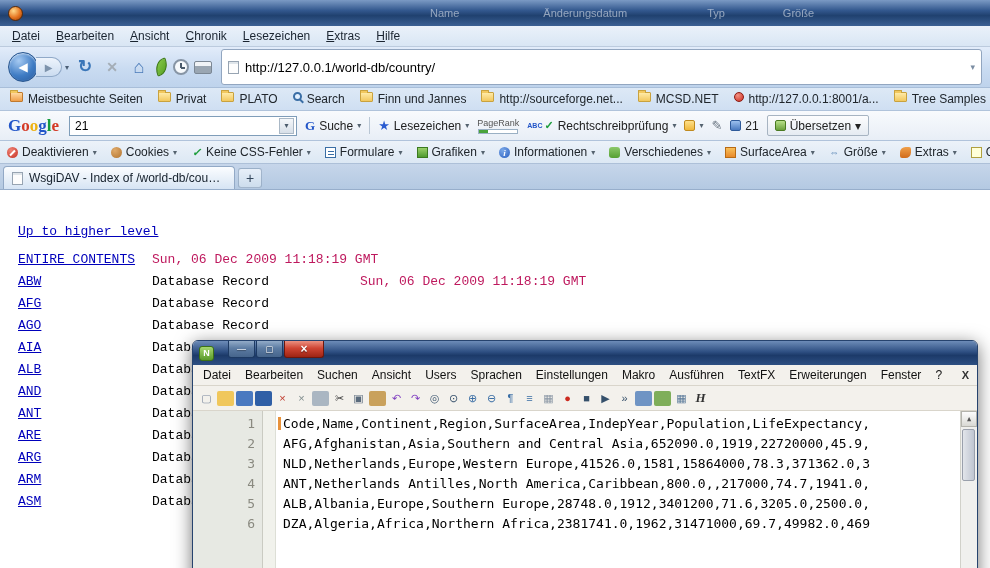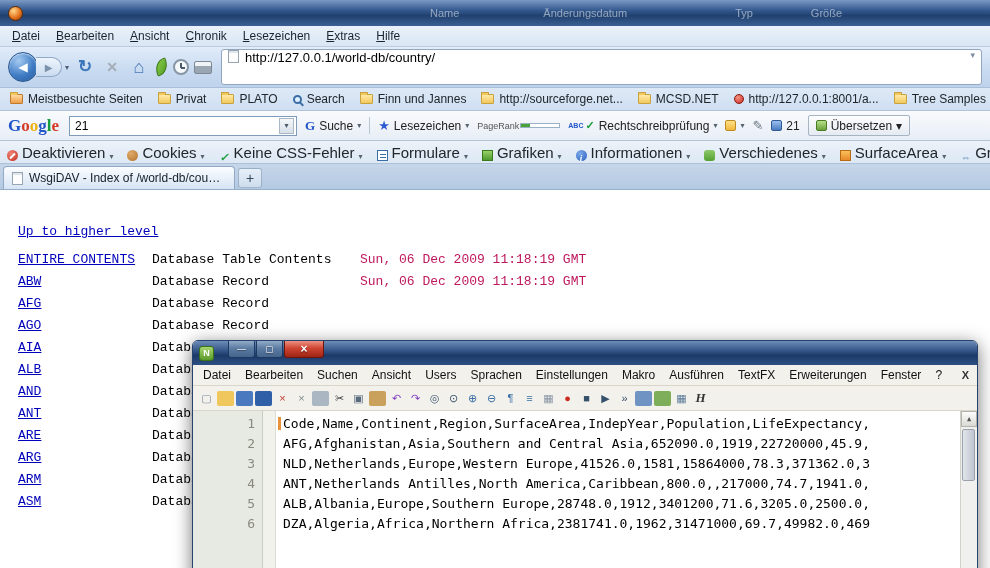--- a/index.html
+++ b/index.html
@@ -9,21 +9,21 @@
 
   
   .ff-titlebar{position:relative;height:26px;display:flex;align-items:center;padding:0 8px;
     background:linear-gradient(180deg,#7b9ac4 0%,#33588e 40%,#20416f 60%,#3b6094 100%);}
   .ff-logo{width:15px;height:15px;border-radius:50%;margin-right:6px;flex:none;
     background:radial-gradient(circle at 35% 30%,#ffd98a,#e5731f 55%,#8c3a08);border:1px solid #5a2a06}
   .ff-title{color:#fff;font-size:12px;text-shadow:0 1px 2px rgba(0,0,0,.6);white-space:nowrap}
   .ghost{position:absolute;left:430px;top:7px;display:flex}
   .ghost-col{color:rgba(255,255,255,.5);font-size:11px;white-space:nowrap}
   .ghost-col:nth-child(2){margin-left:84px}
-  .ghost-col:nth-child(3){margin-left:108px}
+  .ghost-col:nth-child(3){margin-left:80px}
   .ghost-col:nth-child(4){margin-left:58px}
 
   
   .ff-menubar{height:21px;display:flex;align-items:center;padding:0 4px;
     background:linear-gradient(#eaf1fa,#d9e6f4);border-bottom:1px solid #bccbde}
   .menu-item{display:inline-block;font-size:12px;color:#1a2430;padding:2px 8px;cursor:default}
   .menu-item::first-letter{text-decoration:underline}
 
   
   .ff-navbar{height:41px;display:flex;align-items:center;gap:5px;padding:0 8px;
@@ -39,31 +39,31 @@
   .reload{color:#3a76b8;font-weight:bold}
   .stopx{color:#a4adb6;font-size:14px;font-weight:bold}
   .home{color:#4a7ab8;font-size:18px}
   .feather{width:13px;height:16px;background:linear-gradient(135deg,#8fd050,#4f9a1e);
     border-radius:85% 10% 85% 10%;transform:rotate(-18deg);border:1px solid #3d7a14}
   .clock{position:relative;width:16px;height:16px;border-radius:50%;border:2px solid #8795a5;background:#f6f9fc}
   .clock::before{content:"";position:absolute;left:5px;top:2px;width:2px;height:5px;background:#4a5a6b}
   .clock::after{content:"";position:absolute;left:6px;top:6px;width:4px;height:2px;background:#4a5a6b}
   .printer{width:18px;height:13px;border:1px solid #7b8794;border-radius:2px;
     background:linear-gradient(#f0f3f6 0 32%,#9aa6b2 32% 100%)}
-  .url-bar{flex:1;height:36px;display:flex;align-items:flex-start;background:#fff;
-    border:1px solid #92a6c0;border-radius:3px;padding:0 6px;margin-left:4px}
+  .url-bar{flex:1;height:36px;display:flex;align-items:center;background:#fff;
+    border:1px solid #92a6c0;border-radius:3px;padding:16px 6px;margin-left:4px}
   .page-ico{width:11px;height:13px;background:#fdfdfd;border:1px solid #97a4b2;flex:none;
     box-shadow:inset 0 2px 0 #dfe5ea}
   .url-text{font-size:13px;color:#000;margin-left:6px;white-space:nowrap}
   .url-drop{margin-left:auto;color:#7b8da3;font-size:9px}
 
   
   .ff-bmbar{height:23px;display:flex;align-items:center;gap:15px;padding:0 10px;white-space:nowrap;overflow:hidden;
     background:linear-gradient(#dde9f6,#cfdff2);border-bottom:1px solid #b0c3db}
-  .bm-item{display:inline-flex;align-items:center;font-size:12px;color:#20262c;cursor:default}
+  .bm-item{display:inline-flex;font-size:12px;color:#20262c;cursor:default}
   .bm-icon{display:inline-block;width:13px;height:10px;margin-right:5px;position:relative;flex:none}
   [data-icon="folder"] .bm-icon,[data-icon="smart-folder"] .bm-icon{
     background:linear-gradient(#ffeaa6,#f2c85e);border:1px solid #c9a23e;border-radius:1px}
   [data-icon="folder"] .bm-icon::before,[data-icon="smart-folder"] .bm-icon::before{
     content:"";position:absolute;top:-3px;left:-1px;width:6px;height:2px;background:#f2c85e;
     border:1px solid #c9a23e;border-bottom:none;border-radius:1px 1px 0 0}
   [data-icon="smart-folder"] .bm-icon{background:linear-gradient(#ffd9a0,#ef9f4a);border-color:#c07a2e}
   [data-icon="search"] .bm-icon{width:9px;height:9px;border:2px solid #3a6ea5;border-radius:50%;background:#e2f0ff}
   [data-icon="search"] .bm-icon::after{content:"";position:absolute;right:-4px;bottom:-3px;width:5px;height:2px;
     background:#3a6ea5;transform:rotate(45deg)}
@@ -75,39 +75,39 @@
     background:linear-gradient(#f8fafd,#e8eef6);border-bottom:1px solid #b0c3db}
   .g-logo{font-family:"Liberation Serif",serif;font-weight:bold;font-size:17px;letter-spacing:0;margin-right:2px}
   .g-search{width:228px;height:20px;background:#fff;border:1px solid #7f9db9;display:flex;align-items:center;padding:0 2px 0 5px}
   .g-search-text{flex:1;font-size:12px;color:#000}
   .g-search-drop{width:15px;height:16px;display:flex;align-items:center;justify-content:center;font-size:8px;color:#4a5a6b;
     background:linear-gradient(#f4f7fa,#d7dfe8);border:1px solid #aab8c6}
   .g-item{display:inline-flex;align-items:center;gap:4px;font-size:12px;color:#222;cursor:default}
   .g-item .dd{font-size:8px;color:#54626f}
   .g-ico-g{font-family:"Liberation Serif",serif;font-weight:bold;color:#2255c8;font-size:13px}
   .g-star{color:#2a5bd0;font-size:13px}
-  .g-pr{display:flex;flex-direction:row;align-items:center;gap:1px}
+  .g-pr{display:flex;flex-direction:column;align-items:center;gap:1px}
   .g-pr-label{font-size:9px;color:#555}
   .g-pr-bar{width:40px;height:5px;border:1px solid #9ab0c4;background:#fff}
   .g-pr-fill{width:9px;height:100%;background:#49a33a}
   .g-abc{font-size:7px;font-weight:bold;color:#2255c8;letter-spacing:0}
   .g-check{color:#1f9e3e;font-weight:bold;font-size:11px;margin-left:-2px}
   .g-sq{width:11px;height:11px;border-radius:2px;display:inline-block}
   .g-sq.autofill{background:linear-gradient(#ffe08a,#f0b83c);border:1px solid #c08a1e}
   .g-sq.counter{background:linear-gradient(#9cc0ee,#4a7ac0);border:1px solid #2e5a9a}
   .g-sq.translate{background:linear-gradient(#b8e08a,#6aa03c);border:1px solid #4a7a22}
   .g-pencil{color:#6a7682;font-size:13px}
   .g-btnbox{display:inline-flex;align-items:center;gap:4px;height:21px;padding:0 7px;border:1px solid #a7b4c2;
     border-radius:2px;background:linear-gradient(#fdfdfe,#e5ebf2);font-size:12px;color:#222}
   .vsep{width:1px;height:17px;background:#b9c6d4}
 
   
   .ff-wdbar{height:23px;display:flex;align-items:center;gap:14px;padding:0 7px;white-space:nowrap;overflow:hidden;
     background:linear-gradient(#ecf2f9,#dce8f4);border-bottom:1px solid #adc0d8}
-  .wd-item{display:inline-flex;align-items:flex-end;font-size:15px;color:#20262c;flex:none;cursor:default}
+  .wd-item{display:inline-flex;align-items:center;font-size:12px;color:#20262c;flex:none;cursor:default}
   .wd-item::after{content:"▾";font-size:8px;color:#55636f;margin-left:4px}
   .wd-icon{display:inline-block;width:11px;height:11px;margin-right:4px;position:relative;flex:none;
     line-height:11px;text-align:center}
   [data-icon="disable"] .wd-icon{background:radial-gradient(circle at 35% 30%,#ee8376,#c62f22);border-radius:50%}
   [data-icon="disable"] .wd-icon::after{content:"";position:absolute;left:2px;top:5px;width:7px;height:2px;background:#fff;transform:rotate(-45deg)}
   [data-icon="cookie"] .wd-icon{background:radial-gradient(circle at 35% 30%,#e0aa6a,#b2742f);border-radius:50%}
   [data-icon="css-ok"] .wd-icon::after{content:"✓";color:#1f9e3e;font-weight:bold;font-size:11px}
   [data-icon="forms"] .wd-icon{background:#fff;border:1px solid #3a6ea5}
   [data-icon="forms"] .wd-icon::after{content:"";position:absolute;left:2px;top:3px;width:6px;height:1px;background:#3a6ea5;box-shadow:0 3px 0 #3a6ea5}
   [data-icon="images"] .wd-icon{background:linear-gradient(#9ad06a,#4e9a2f);border:1px solid #3a7a1f}
@@ -370,21 +370,20 @@
     </div>
     <div class="new-tab" data-name="new-tab-button">+</div>
   </div>
 
   <div class="page" data-name="page-content">
     <div class="listing" data-name="directory-listing">
       <a class="up-link" data-name="up-link">Up to higher level</a>
       <div class="rows" data-name="directory-rows">
           <div class="row" data-name="directory-row">
           <a class="c-name" data-name="entry-link">ENTIRE CONTENTS</a>
-          <span class="c-desc" data-name="entry-type">Database Table Contents</span>
           <span class="c-date" data-name="entry-date">Sun, 06 Dec 2009 11:18:19 GMT</span>
         </div>
           <div class="row" data-name="directory-row">
           <a class="c-name" data-name="entry-link">ABW</a>
           <span class="c-desc" data-name="entry-type">Database Record</span>
           <span class="c-date" data-name="entry-date">Sun, 06 Dec 2009 11:18:19 GMT</span>
         </div>
           <div class="row" data-name="directory-row">
           <a class="c-name" data-name="entry-link">AFG</a>
           <span class="c-desc" data-name="entry-type">Database Record</span>

